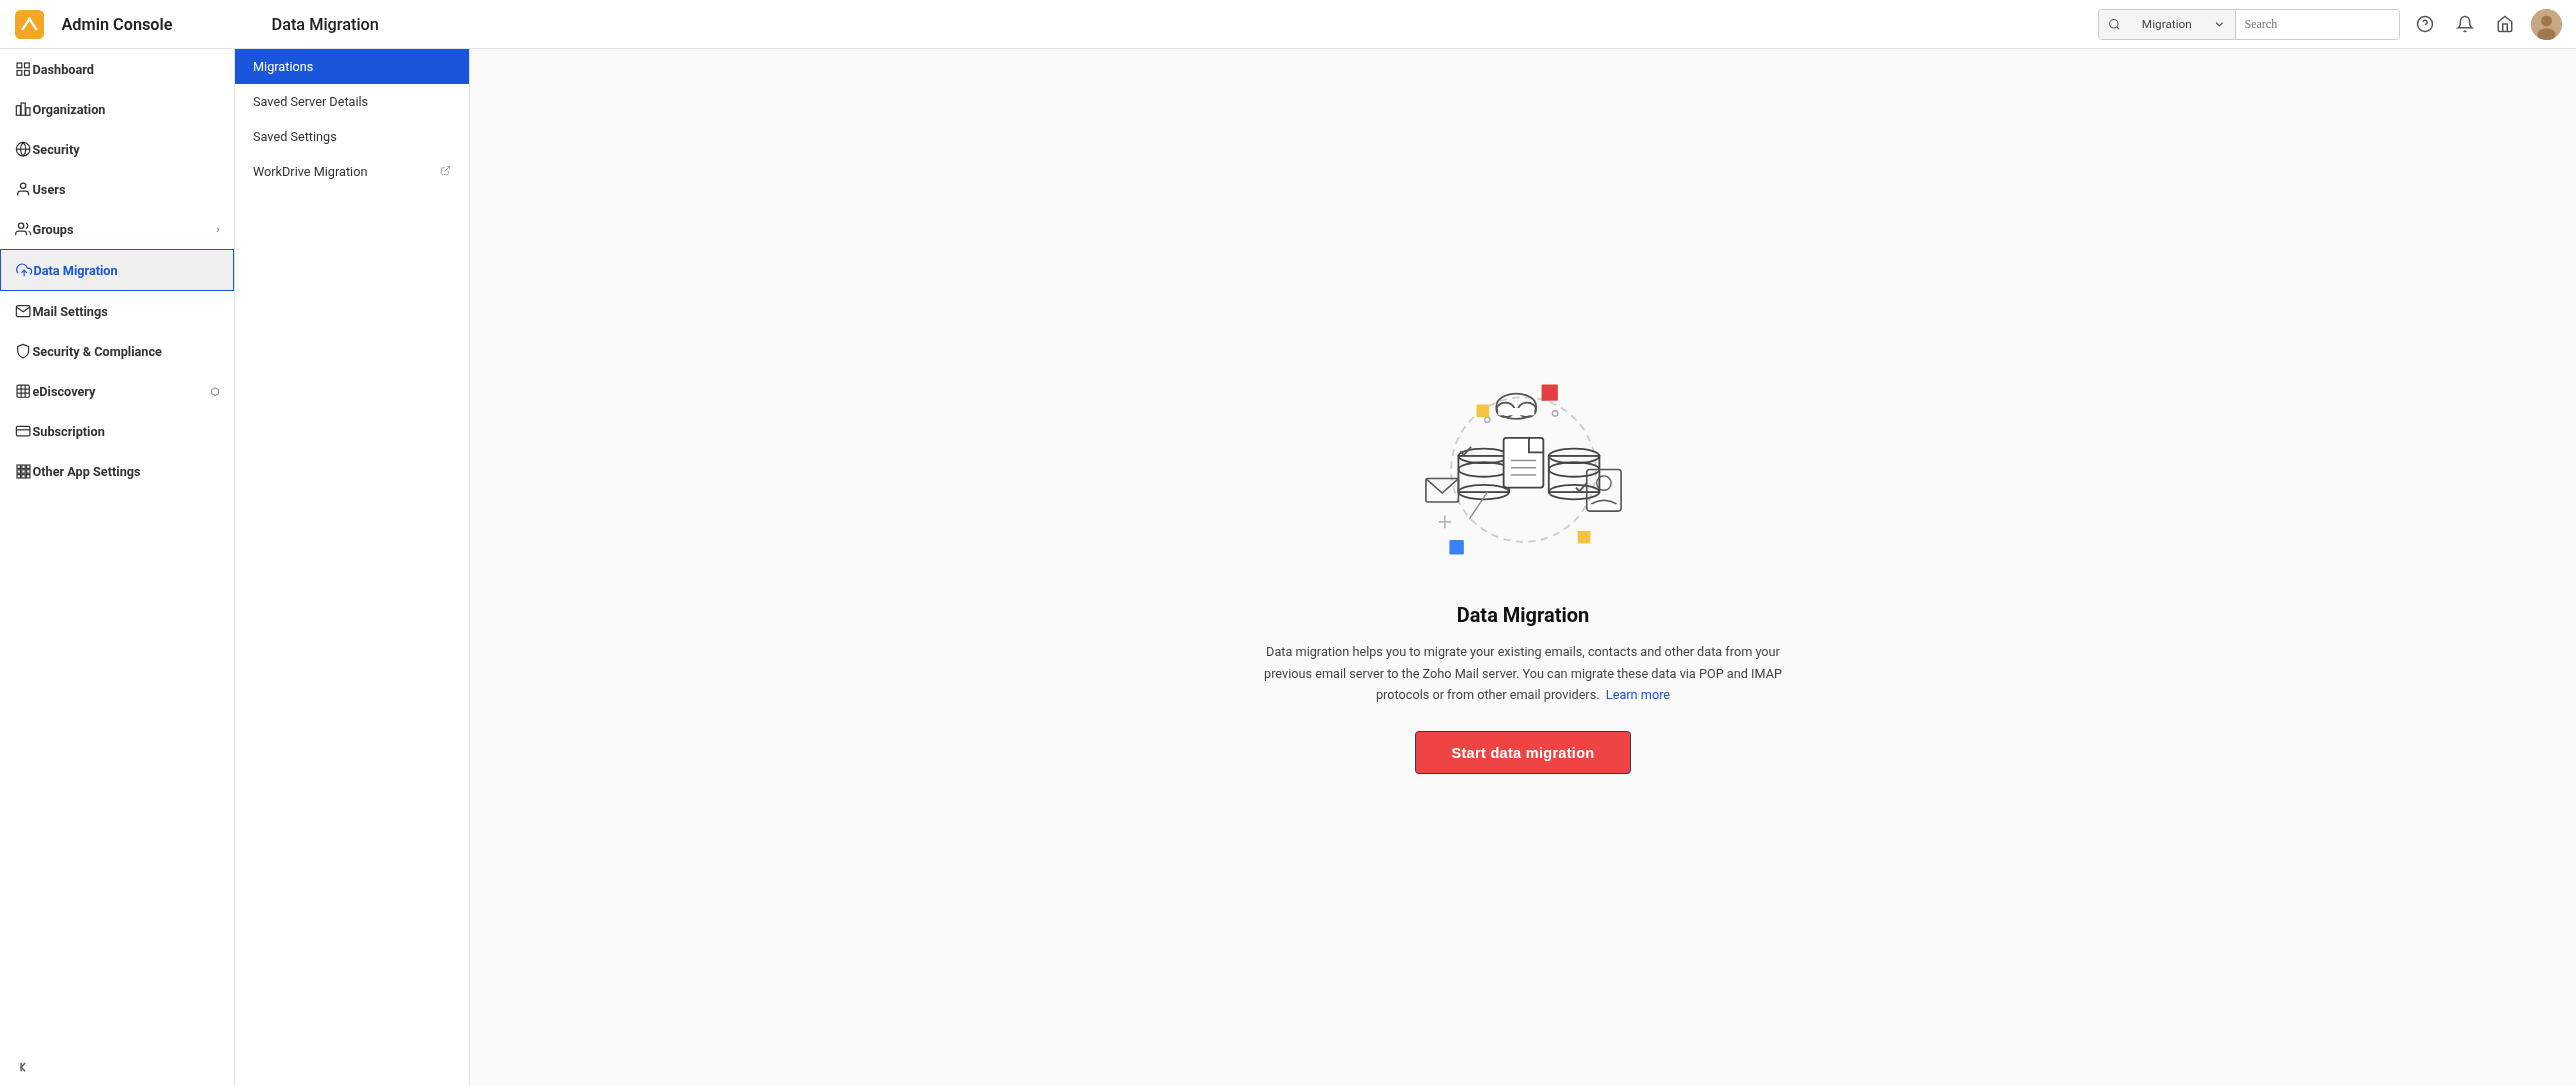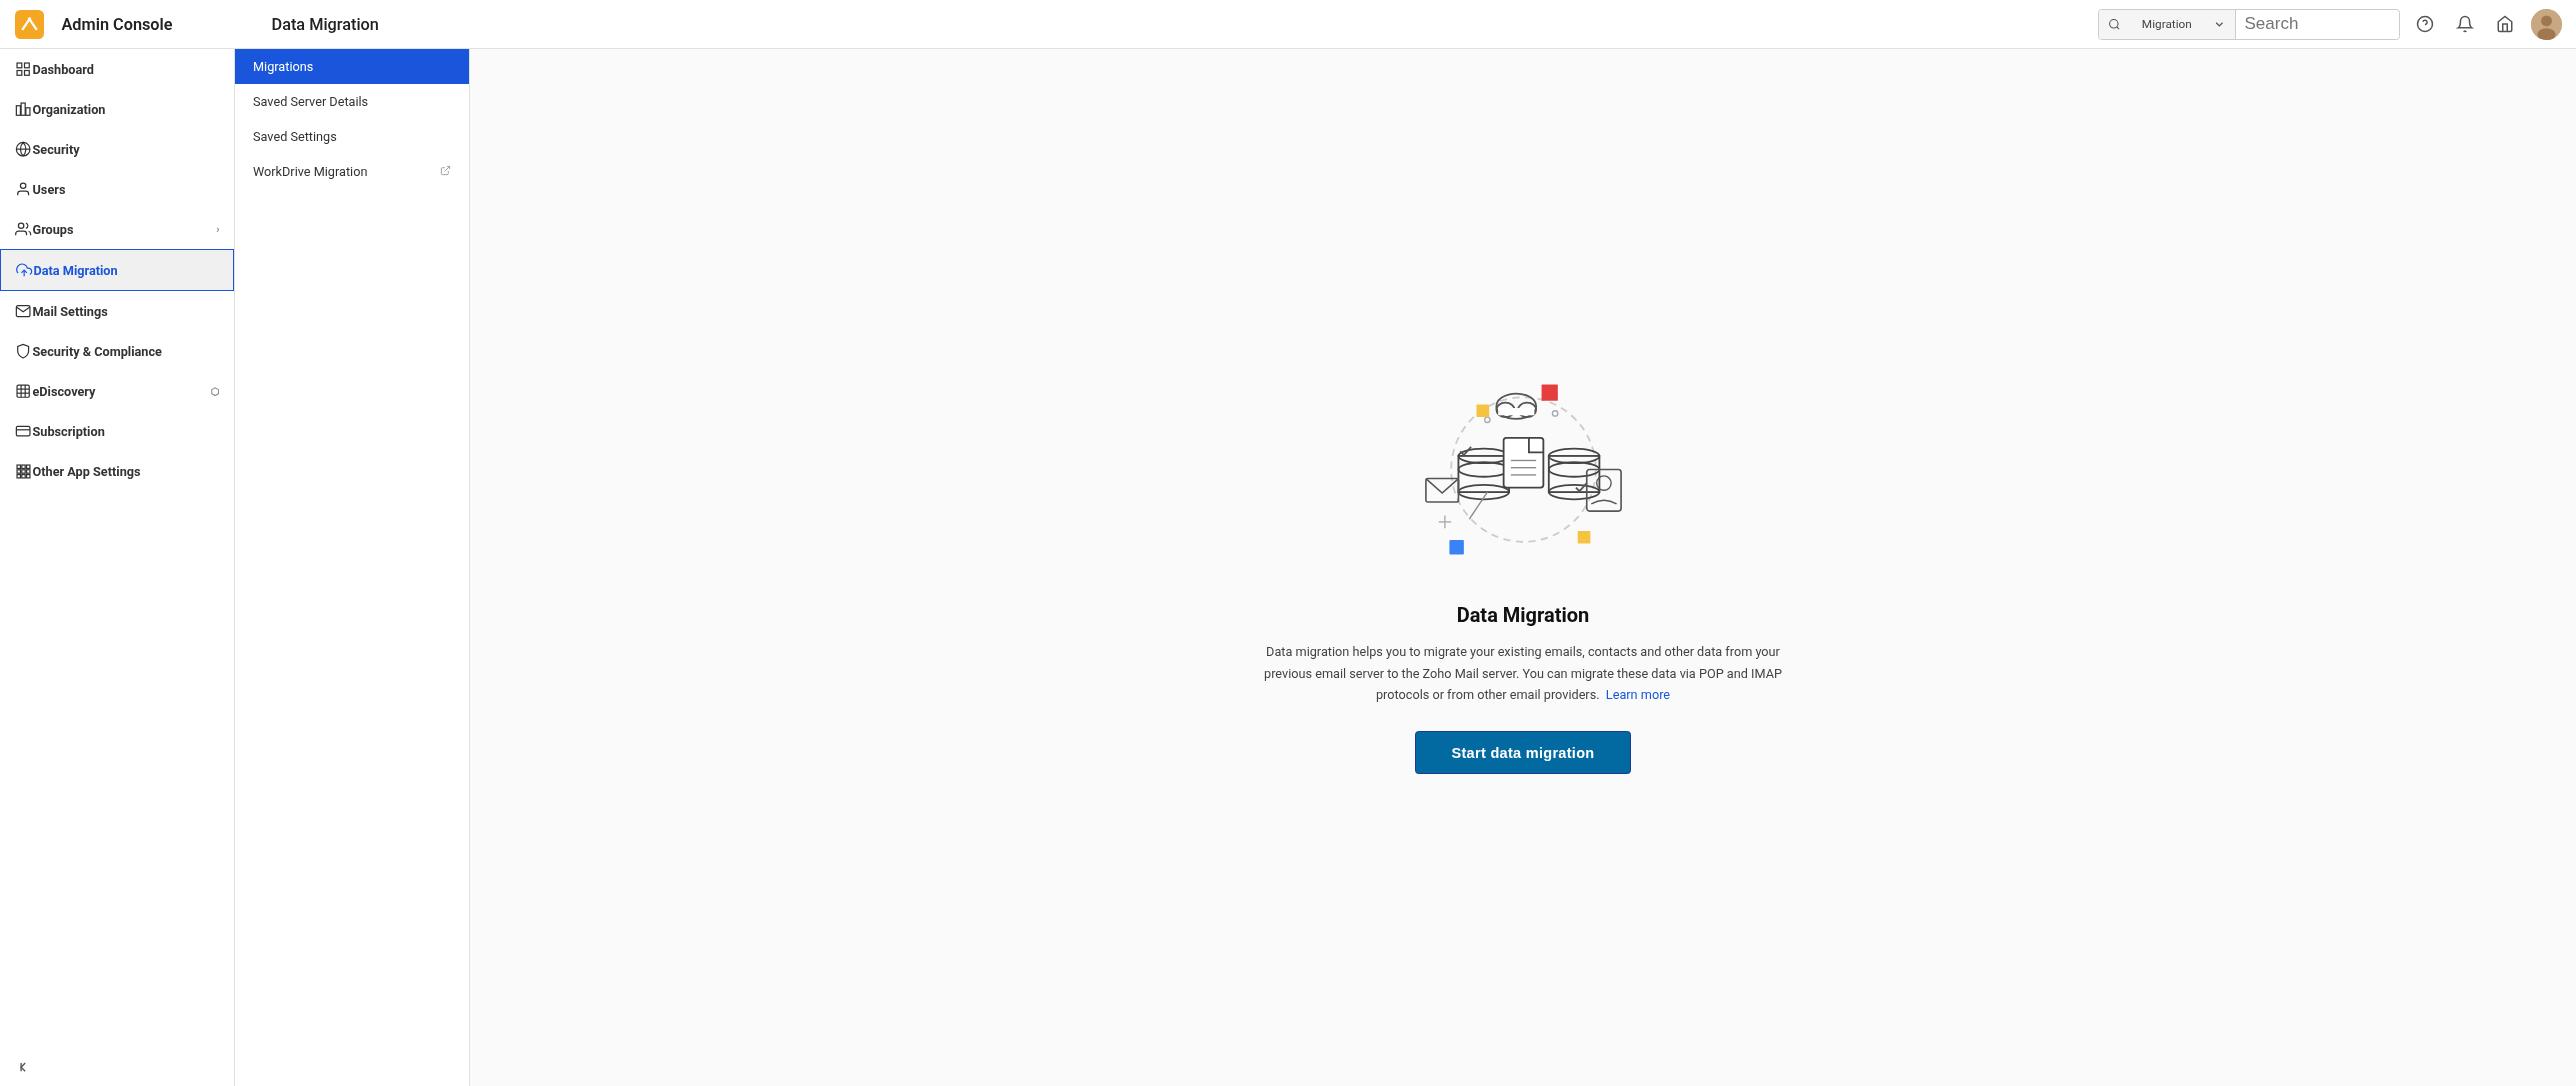--- a/index.html
+++ b/index.html
@@ -62,23 +62,24 @@
       height: 100%;
       cursor: pointer;
       font-size: 11.8px;
       color: #444;
     }
     .search-dropdown svg { width: 12.7px; height: 12.7px; }
     .search-input {
       border: none;
       outline: none;
       padding: 0 9px;
-      font-size: 17px;
+      font-size: 12px;
       width: 163px;
       background: #fff;
+      font-family: Liberation Serif, serif;
     }
     .icon-btn {
       width: 29px;
       height: 29px;
       border-radius: 50%;
       border: none;
       background: transparent;
       cursor: pointer;
       display: flex;
       align-items: center;
@@ -209,21 +210,21 @@
       font-size: 12.7px;
       line-height: 1.7;
       color: #444;
       margin-bottom: 25px;
     }
     .content-desc a {
       color: #1a56db;
       text-decoration: none;
     }
     .start-btn {
-      background: #0369a1;
+      background: #ef4444;
       color: #fff;
       border: 1.8px solid #1a3a8f;
       padding: 12.7px 36px;
       font-size: 14.5px;
       font-weight: 600;
       border-radius: 3.6px;
       cursor: pointer;
       letter-spacing: 0.3px;
     }
   </style>

